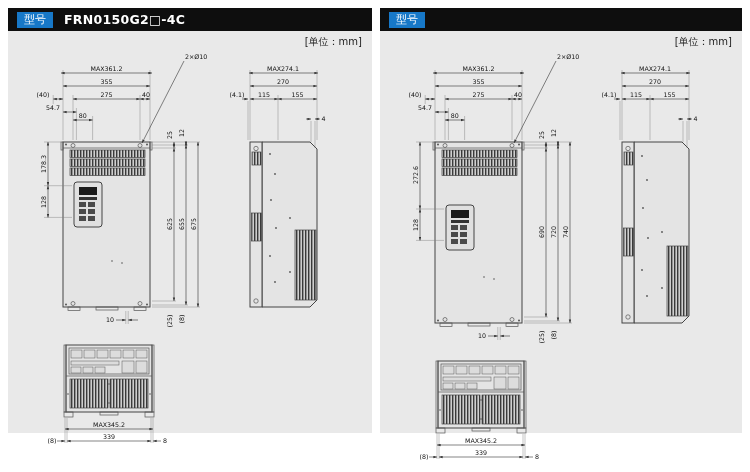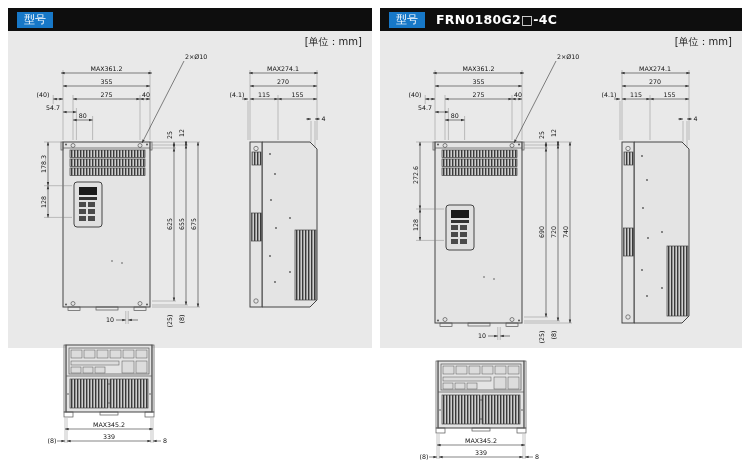--- a/index.html
+++ b/index.html
@@ -1,17 +1,17 @@
 <!DOCTYPE html>
 <html><head>
 <meta charset="utf-8">
 <style>
   html,body{margin:0;padding:0;}
   body{width:750px;height:472px;background:#ffffff;font-family:"DejaVu Sans","Liberation Sans",sans-serif;position:relative;overflow:hidden;}
-  .panel{position:absolute;top:8px;height:340px;background:#e9e9e9;}
+  .panel{position:absolute;top:8px;height:425px;background:#e9e9e9;}
   .panel-left{left:8px;width:364px;}
   .panel-right{left:380px;width:362px;}
   .hdr{position:absolute;top:0;left:0;right:0;height:23px;background:#0e0e0e;display:flex;align-items:center;padding-left:9px;box-sizing:border-box;}
   .badge{background:#1778c8;color:#fff;font-size:11px;line-height:1;padding:2.5px 7px;margin-right:11px;white-space:nowrap;}
   .model{color:#fff;font-size:12.5px;font-weight:bold;letter-spacing:.3px;white-space:nowrap;}
   .unit{position:absolute;top:27px;right:10px;font-size:10px;color:#222;text-align:center;}
   svg.draw{position:absolute;top:24px;left:0;}
   .body{fill:#e4e4e4;stroke:#444;stroke-width:1;}
   .part{fill:none;stroke:#555;stroke-width:.7;}
   .tb{fill:#dcdcdc;stroke:#555;stroke-width:.5;}
@@ -20,20 +20,21 @@
   .ext{stroke:#808080;stroke-width:.45;fill:none;}
   .dimtxt{font-size:6.3px;fill:#111;}
   .dot{fill:#555;stroke:none;}
 </style>
 </head>
 <body>
 
 <section class="panel panel-left">
   <div class="hdr">
     <span class="badge">型号</span>
+    <span class="model">FRN0150G2□-4C</span>
   </div>
   <div class="unit">[单位：mm]</div>
 
   <svg class="draw" width="364" height="432" viewBox="0 0 364 432">
     <defs>
       <marker id="ae" orient="auto" markerWidth="7" markerHeight="6" refX="6" refY="2">
           <path d="M0,0 L6,2 L0,4 Z" fill="#333"></path>
         </marker>
       <marker id="as" orient="auto" markerWidth="7" markerHeight="6" refX="0" refY="2">
           <path d="M6,0 L0,2 L6,4 Z" fill="#333"></path>
@@ -218,21 +219,20 @@
       <text class="dimtxt" x="44" y="411" text-anchor="middle">(8)</text>
       <line class="dim" x1="153" y1="409" x2="145" y2="409" marker-end="url(#ae)"></line>
       <text class="dimtxt" x="155" y="411">8</text>
     </g>
   </svg>
 </section>
 
 <section class="panel panel-right">
   <div class="hdr">
     <span class="badge">型号</span>
-    <span class="model">FRN0180G2□-4C</span>
   </div>
   <div class="unit">[单位：mm]</div>
 
   <svg class="draw" width="362" height="432" viewBox="0 0 362 432">
 
     <g>
       <rect class="body" x="55" y="110" width="87" height="181"></rect>
       <rect class="part" x="53" y="110" width="2" height="8"></rect>
       <rect class="part" x="142" y="110" width="2" height="8"></rect>
       <line class="part" x1="55" y1="116" x2="142" y2="116"></line>

